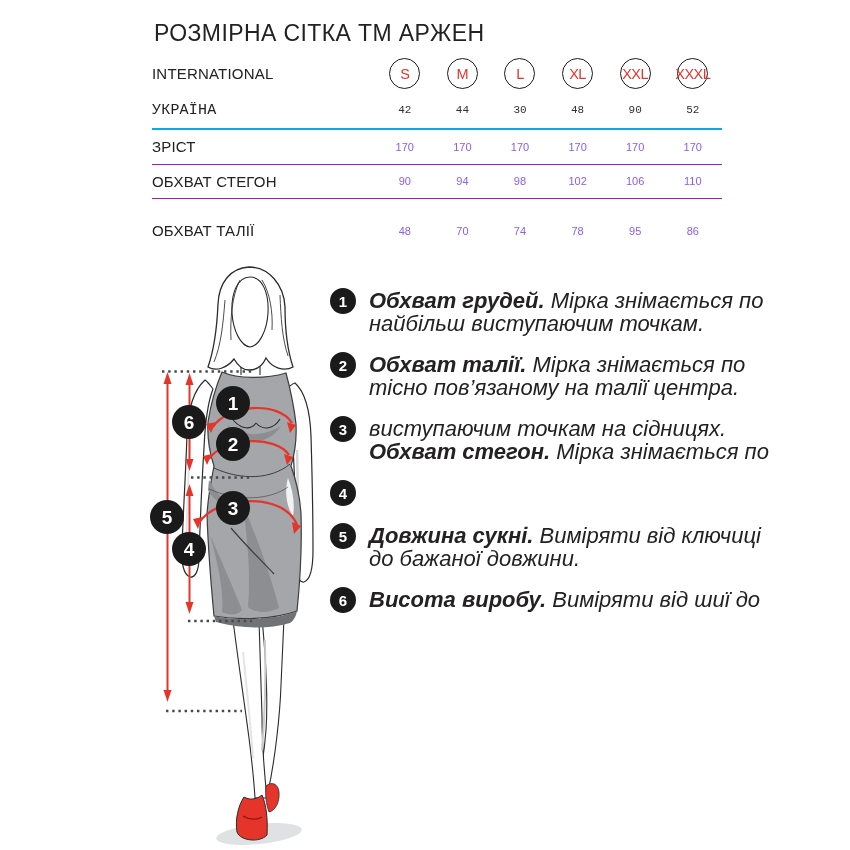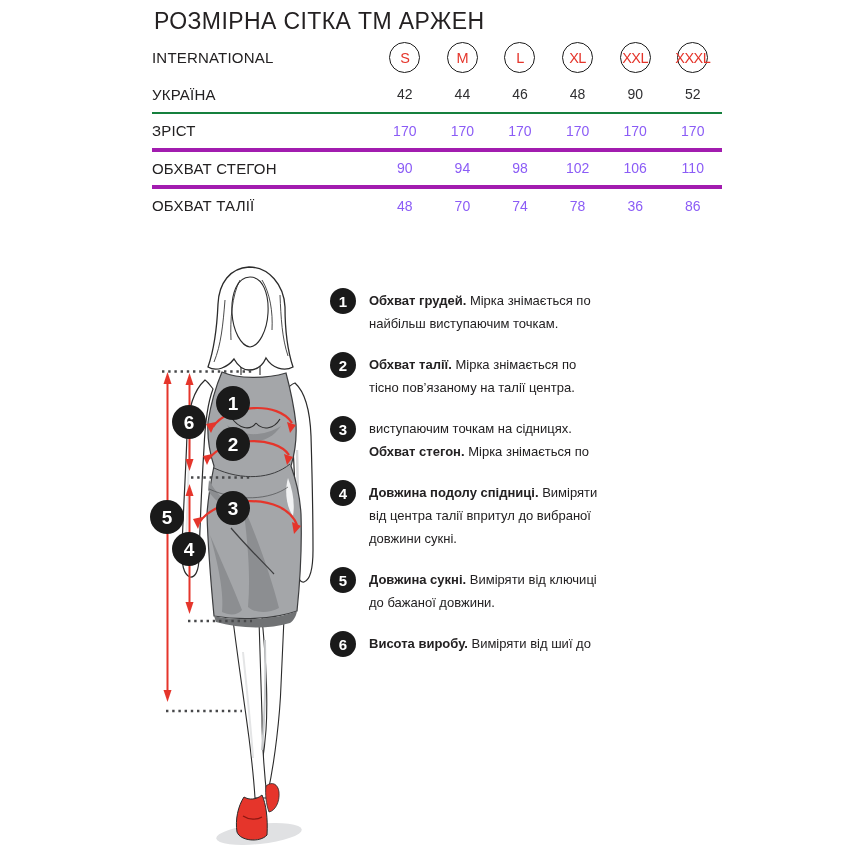--- a/index.html
+++ b/index.html
@@ -1,39 +1,39 @@
 <!DOCTYPE html>
 <html><head>
 <meta charset="utf-8">
 <style>
   html,body{margin:0;padding:0;background:#fff;}
   .page{position:relative;width:850px;height:850px;background:#fff;overflow:hidden;
         font-family:"Liberation Sans","DejaVu Sans",sans-serif;color:#2b2b2b;}
-  .title{position:absolute;left:154px;top:8px;font-size:23px;letter-spacing:.4px;color:#242122;}
+  .title{position:absolute;left:154px;top:20px;font-size:23px;letter-spacing:.4px;color:#242122;}
   
-  .sizetable{position:absolute;left:152px;top:39px;width:570px;}
+  .sizetable{position:absolute;left:152px;top:55px;width:570px;}
   .trow{display:grid;grid-template-columns:224px repeat(6,57.6px);align-items:center;}
   .trow.r-int{height:37px;}
-  .trow.r-ukr{height:36px;border-bottom:2px solid #15803d;}
-  .trow.r-data{height:33.5px;border-bottom:4px solid #a21caf;}
-  .trow.r-data.last{border-bottom:none;}
+  .trow.r-ukr{height:36px;border-bottom:2px solid #0ea5e9;font-family:Liberation Mono, monospace;}
+  .trow.r-data{height:33.5px;border-bottom:1px solid #a21caf;}
+  .trow.r-data.last{border-bottom:none;margin-top:15px;}
   .tlabel{font-size:15px;color:#232122;letter-spacing:.2px;}
-  .tval{font-size:14px;text-align:center;}
+  .tval{font-size:11px;text-align:center;}
   .ukrval{color:#2f2f31;}
   .grayval{color:#8b5cf6;}
   .circwrap{display:flex;justify-content:center;}
   .size-circle{width:29px;height:29px;border:1.7px solid #1b1b1b;border-radius:50%;
        display:flex;align-items:center;justify-content:center;color:#e5352b;
        font-size:14.5px;white-space:nowrap;overflow:visible;letter-spacing:-.5px;}
   
   .legend{position:absolute;left:330px;top:289px;width:400px;display:flex;flex-direction:column;gap:18px;}
   .legend-item{display:flex;gap:13px;}
   .legend-num{flex:none;width:26px;height:26px;border-radius:50%;background:#1a1a1a;color:#fff;
        display:flex;align-items:center;justify-content:center;font-size:15px;font-weight:bold;margin-top:-1px;}
-  .legend-text{font-size:13px;line-height:23px;color:#232122;}
+  .legend-text{font-size:22px;line-height:23px;color:#232122;font-style:italic;}
   .legend-text b{font-weight:bold;}
   .tl{display:block;white-space:nowrap;}
   
   .figure-svg{position:absolute;left:140px;top:262px;width:195px;height:588px;}
 </style>
 </head>
 <body>
 
 <div class="page">
 
@@ -58,21 +58,21 @@
           <span class="size-circle">XXL</span>
         </div>
       <div class="circwrap">
           <span class="size-circle">XXXL</span>
         </div>
     </div>
     <div class="trow r-ukr">
       <div class="tlabel">УКРАЇНА</div>
       <div class="tval ukrval">42</div>
       <div class="tval ukrval">44</div>
-      <div class="tval ukrval">46</div>
+      <div class="tval ukrval">30</div>
       <div class="tval ukrval">48</div>
       <div class="tval ukrval">90</div>
       <div class="tval ukrval">52</div>
     </div>
     <div class="trow r-data">
       <div class="tlabel">ЗРІСТ</div>
       <div class="tval grayval">170</div>
       <div class="tval grayval">170</div>
       <div class="tval grayval">170</div>
       <div class="tval grayval">170</div>
@@ -87,21 +87,21 @@
       <div class="tval grayval">102</div>
       <div class="tval grayval">106</div>
       <div class="tval grayval">110</div>
     </div>
     <div class="trow r-data last">
       <div class="tlabel">ОБХВАТ ТАЛІЇ</div>
       <div class="tval grayval">48</div>
       <div class="tval grayval">70</div>
       <div class="tval grayval">74</div>
       <div class="tval grayval">78</div>
-      <div class="tval grayval">36</div>
+      <div class="tval grayval">95</div>
       <div class="tval grayval">86</div>
     </div>
   </div>
 
   <svg class="figure-svg" viewBox="140 262 195 588" xmlns="http://www.w3.org/2000/svg">
 
     <ellipse cx="259" cy="834" rx="43" ry="10" fill="#e0e1e3" transform="rotate(-6 259 834)"></ellipse>
 
     <g>
       <path d="M 262 618 C 266 660 268 700 266 730 C 264 756 260 778 256 794 L 268 792 C 275 760 280 715 281 685 C 282 660 283 638 284 618 Z" fill="#fff" stroke="#2b2b2b" stroke-width="1.1"></path>
@@ -214,25 +214,20 @@
     <div class="legend-item">
       <div class="legend-num">3</div>
       <div class="legend-text">
         <span class="tl">виступаючим точкам на сідницях.</span>
         <span class="tl"><b>Обхват стегон.</b> <span>Мірка знімається по</span></span>
         <span class="tl"></span>
       </div>
     </div>
     <div class="legend-item">
       <div class="legend-num">4</div>
-      <div class="legend-text">
-        <span class="tl"><b>Довжина подолу спідниці.</b> <span>Виміряти</span></span>
-        <span class="tl">від центра талії впритул до вибраної</span>
-        <span class="tl">довжини сукні.</span>
-      </div>
     </div>
     <div class="legend-item">
       <div class="legend-num">5</div>
       <div class="legend-text">
         <span class="tl"><b>Довжина сукні.</b> <span>Виміряти від ключиці</span></span>
         <span class="tl">до бажаної довжини.</span>
         <span class="tl"></span>
       </div>
     </div>
     <div class="legend-item">

